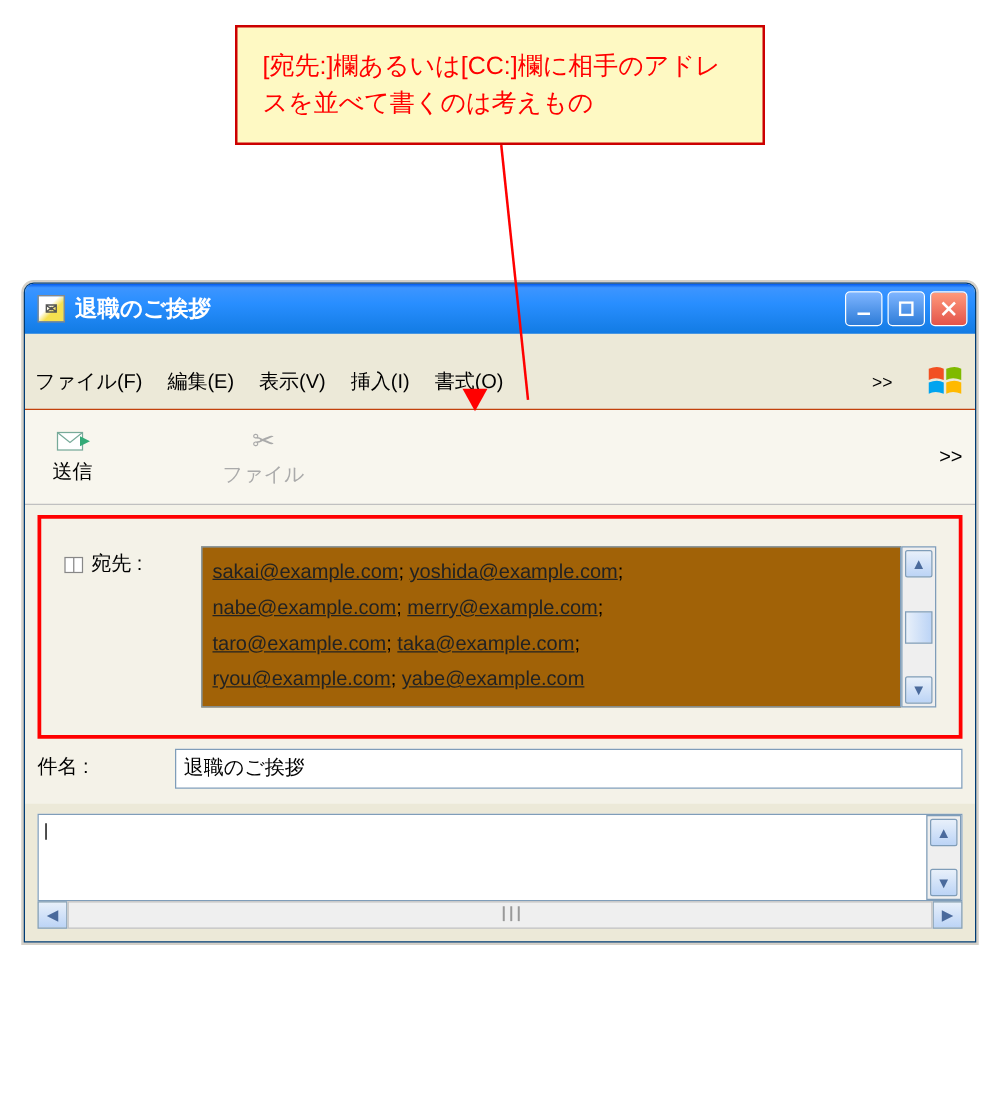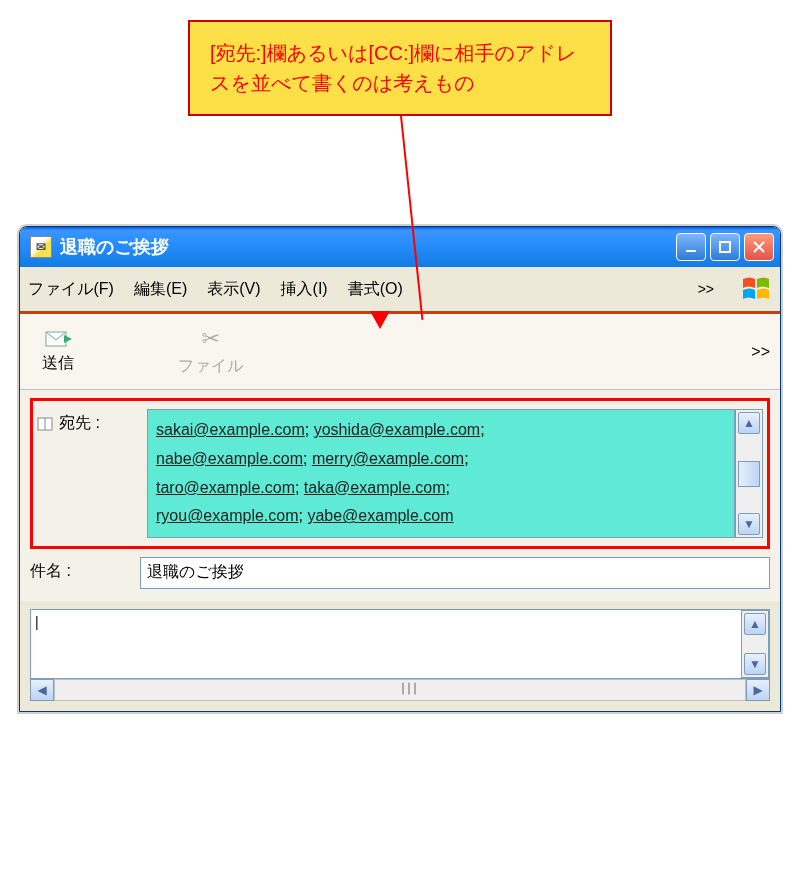--- a/index.html
+++ b/index.html
@@ -3,21 +3,21 @@
   <meta charset="utf-8">
   <style>
     body {
       margin: 0;
       padding: 10px;
       background: white;
       font-family: 'MS PGothic', 'Meiryo', sans-serif;
       font-size: 14px;
     }
     .callout {
-      background: #fde047;
+      background: #fef9c3;
       border: 2px solid #cc0000;
       padding: 16px 20px;
       width: 380px;
       margin: 10px auto 0;
       font-size: 20px;
       line-height: 1.5;
       color: #ff0000;
       position: relative;
     }
     .arrow-wrap {
@@ -87,26 +87,27 @@
       display: flex;
       align-items: center;
       justify-content: center;
       color: white;
       font-weight: bold;
     }
     .btn-min, .btn-max { background: linear-gradient(to bottom, #7fb5ff, #2d7cd8); }
     .btn-close { background: linear-gradient(to bottom, #ff9a7b, #e3544b); }
     .menubar {
       background: #ece9d8;
-      border-bottom: 3px solid #c2410c;
+      border-bottom: 1px solid #c2410c;
       display: flex;
       align-items: center;
       padding: 6px 8px;
       gap: 20px;
       font-size: 16px;
+      margin-top: 16px;
     }
     .menubar .menu-item { cursor: pointer; }
     .menubar .more { margin-left: auto; font-size: 14px; }
     .winlogo {
       width: 32px;
       height: 32px;
       margin-left: 6px;
       display: inline-block;
     }
     .toolbar {
@@ -126,21 +127,21 @@
       padding: 4px 12px;
       cursor: pointer;
     }
     .disabled { color: #aaa; }
     .fields {
       background: #f4f2e8;
       padding: 8px 10px;
     }
     .red-box {
       border: 3px solid #ff0000;
-      padding: 4px;
+      padding: 18px;
       margin-bottom: 4px;
     }
     .field-row {
       display: flex;
       align-items: flex-start;
       padding: 4px 0;
     }
     .field-label {
       width: 110px;
       padding-top: 4px;
@@ -156,21 +157,21 @@
       padding: 4px 6px;
       font-size: 16px;
       min-height: 22px;
     }
     .to-box {
       display: flex;
       flex: 1;
     }
     .to-text {
       flex: 1;
-      background: #5eead4;
+      background: #a16207;
       border: 1px solid #7f9db9;
       padding: 6px 8px;
       font-size: 16px;
       line-height: 1.8;
     }
     .addr { text-decoration: underline; color: #222; }
     .scroll-v {
       width: 22px;
       background: #efefef;
       border: 1px solid #7f9db9;

